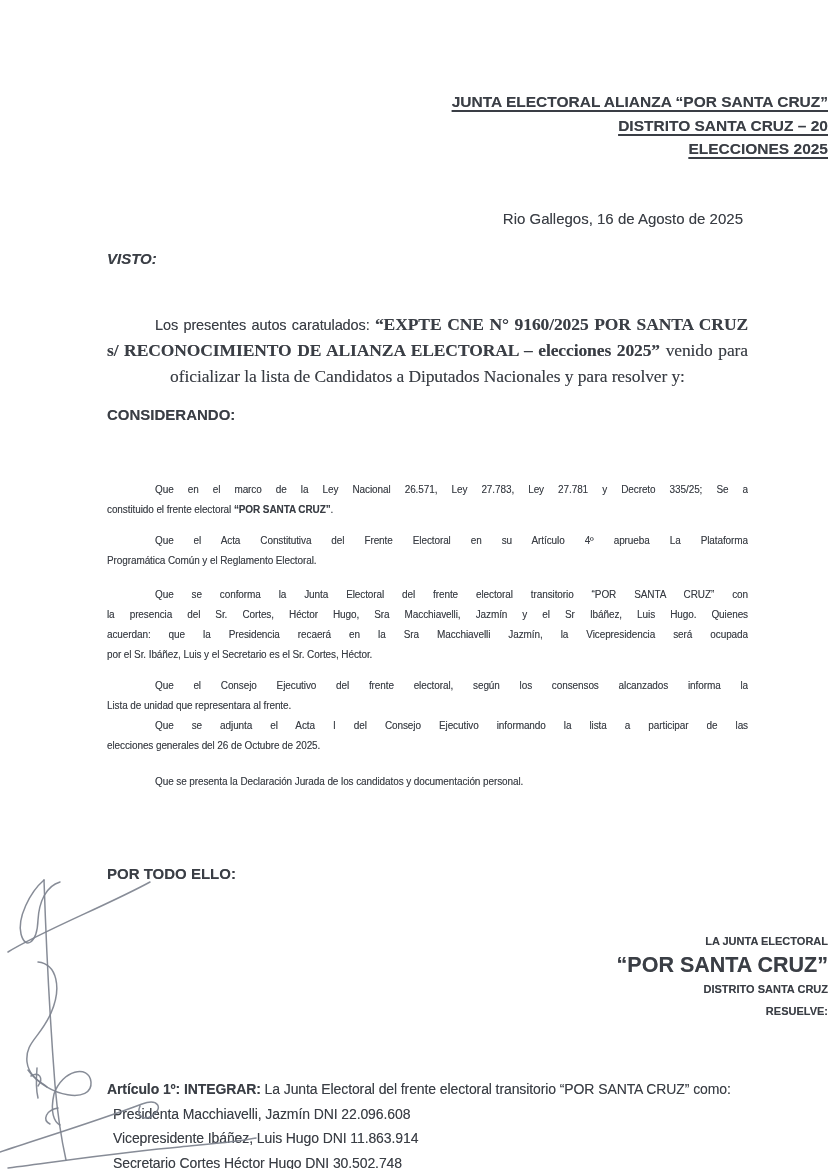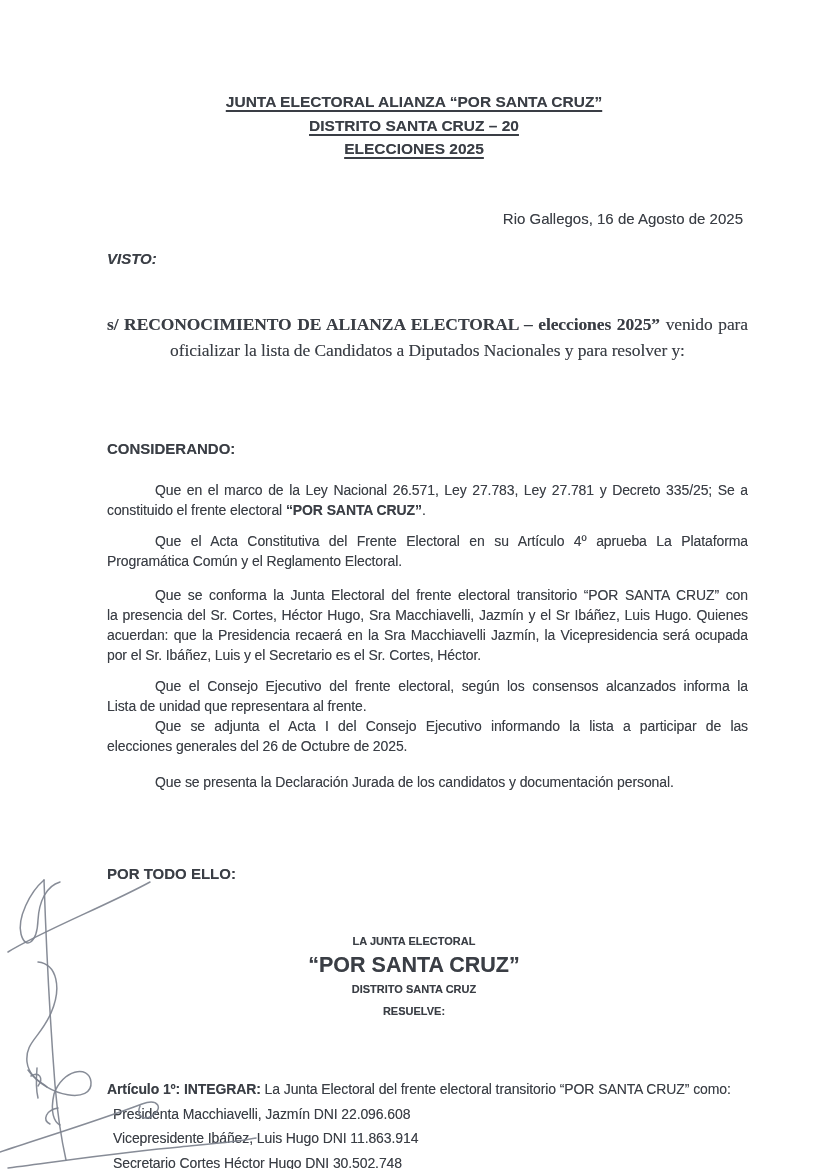--- a/index.html
+++ b/index.html
@@ -2,24 +2,24 @@
 <html><head>
 <meta charset="utf-8">
 <style>
   html,body{margin:0;padding:0;}
   body{width:828px;height:1169px;background:#ffffff;overflow:hidden;}
   .page{position:relative;width:828px;height:1169px;background:#ffffff;
         font-family:"Liberation Sans",sans-serif;color:#3a3e45;
         text-shadow:0 0 .5px rgba(58,62,69,.45);}
   .abs{position:absolute;}
   .b{font-weight:bold;}
-  .center{left:0;width:828px;text-align:center;}
+  .center{left:0;width:828px;text-align:right;}
   .block{left:107px;width:641px;}
   
-  .body-line{font-size:14px;line-height:20px;letter-spacing:-0.1px;height:20px;overflow:hidden;}
+  .body-line{font-size:10px;line-height:20px;letter-spacing:-0.1px;height:20px;overflow:hidden;}
   .jline{text-align:justify;text-align-last:justify;}
   .indent{padding-left:48px;}
   
   .hdr{font-size:15.5px;font-weight:bold;line-height:23.5px;
        text-decoration:underline;text-underline-offset:3px;text-decoration-thickness:1.5px;}
   .date{font-size:15px;margin-top:17px;}
   .label{font-size:15px;font-weight:bold;}
   
   .serif{font-family:"Liberation Serif",serif;font-size:17.5px;}
   .serif-line{line-height:26px;height:26px;overflow:hidden;letter-spacing:-0.1px;text-align:center;}
@@ -42,27 +42,30 @@
     <div class="hdr">JUNTA ELECTORAL ALIANZA “POR SANTA CRUZ”</div>
     <div class="hdr">DISTRITO SANTA CRUZ – 20</div>
     <div class="hdr">ELECCIONES 2025</div>
   </div>
 
   <div class="abs date" style="top:193px;right:85px;text-align:right;left:auto;">Rio Gallegos, 16 de Agosto de 2025</div>
 
   <div class="abs block label" style="top:250px;font-style:italic;">VISTO:</div>
 
   <div class="abs block" style="top:311px;">
+    <div class="serif serif-line jline indent">
+      <span class="lead-sans">Los presentes autos caratulados: </span><span class="b">“EXPTE CNE N° 9160/2025 POR SANTA CRUZ</span>
+    </div>
     <div class="serif serif-line jline">
       <span class="b">s/ RECONOCIMIENTO DE ALIANZA ELECTORAL – elecciones 2025”</span><span> venido para</span>
     </div>
     <div class="serif serif-line">oficializar la lista de Candidatos a Diputados Nacionales y para resolver y:</div>
   </div>
 
-  <div class="abs block label" style="top:440px;">CONSIDERANDO:</div>
+  <div class="abs block label" style="top:406px;">CONSIDERANDO:</div>
 
   <div class="abs block" style="top:480px;">
     <div class="body-line jline indent">Que en el marco de la Ley Nacional 26.571, Ley 27.783, Ley 27.781 y Decreto 335/25; Se a</div>
     <div class="body-line">
       <span>constituido el frente electoral </span><span class="b">“POR SANTA CRUZ”</span><span>.</span>
     </div>
   </div>
 
   <div class="abs block" style="top:531px;">
     <div class="body-line jline indent">Que el Acta Constitutiva del Frente Electoral en su Artículo 4º aprueba La Plataforma</div>

